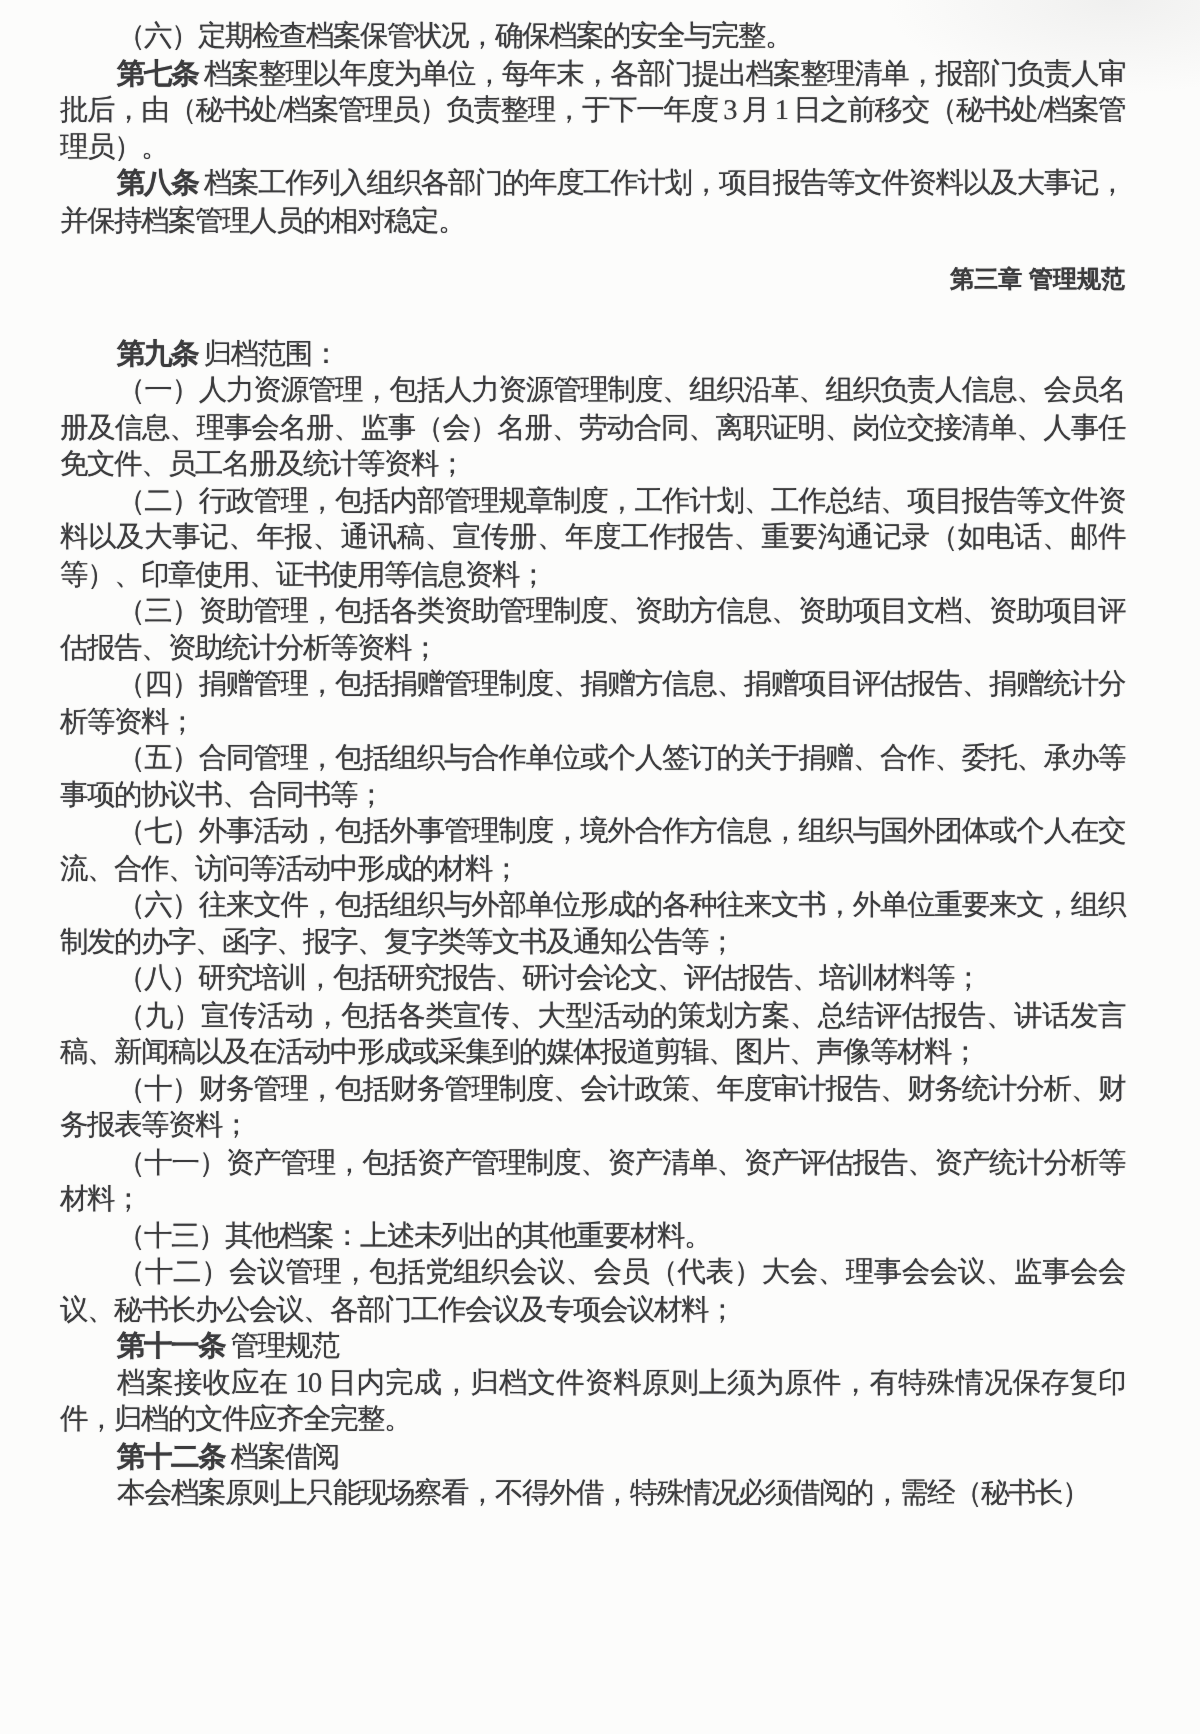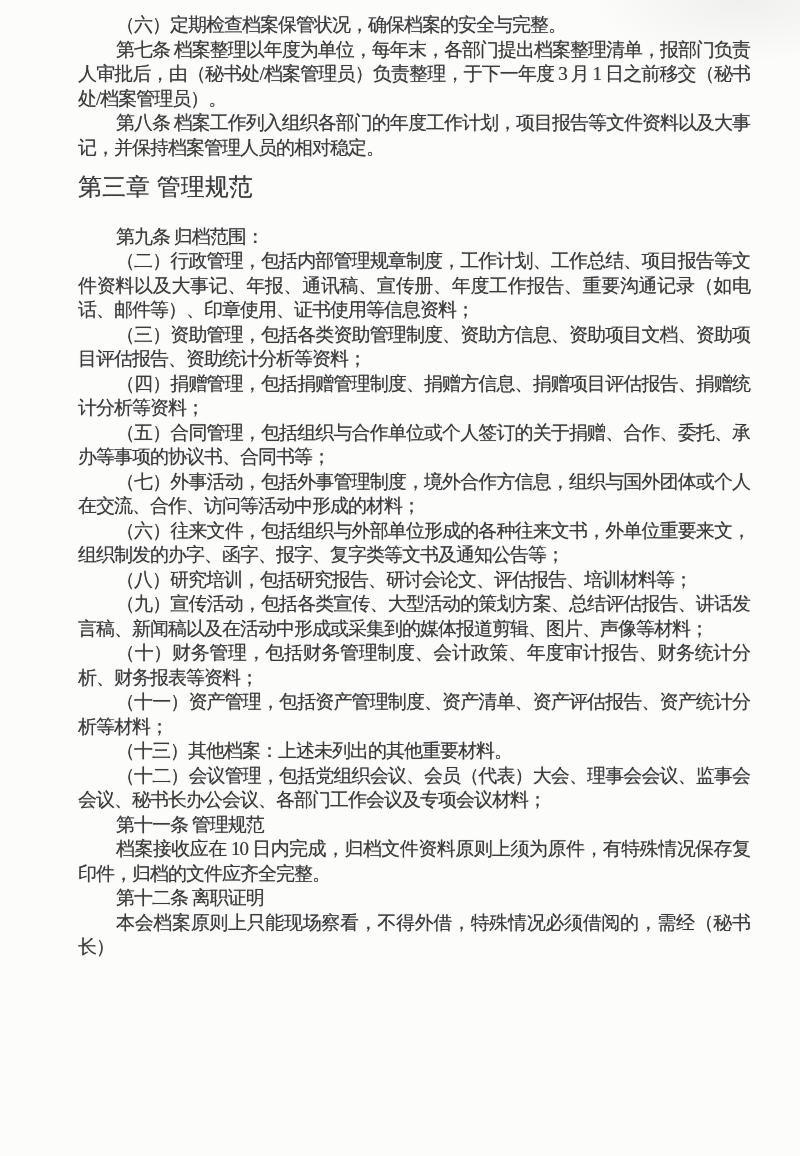--- a/index.html
+++ b/index.html
@@ -11,70 +11,71 @@
   }
   body {
     background:
       radial-gradient(ellipse 220px 90px at 93% 0%, rgba(175,175,175,0.16), transparent 70%),
       #fcfcfb;
   }
   .page {
     box-sizing: border-box;
     width: 800px;
     height: 1156px;
-    padding: 13px 50px 0 78px;
+    padding: 13px 50px 0 40px;
     font-family: "Liberation Serif", "DejaVu Serif", serif;
     font-size: 19px;
     line-height: 24.5px;
     letter-spacing: -1px;
     color: #3c3c3e;
     text-align: justify;
     text-justify: inter-character;
     text-shadow: 0 0 0.7px rgba(80,80,82,0.75);
   }
   .para {
     margin: 0;
     text-indent: 2em;
   }
   .chapter {
     margin: 15px 0 25px 0;
-    text-align: left;
+    text-align: right;
     text-indent: 0;
-    font-size: 24px;
+    font-size: 16px;
     font-weight: 700;
     font-family: "Liberation Sans", "DejaVu Sans", sans-serif;
     letter-spacing: 0;
   }
   .seg-b {
-    font-weight: 400;
+    font-weight: 700;
     font-family: "Liberation Sans", "DejaVu Sans", sans-serif;
   }
   .seg-u {
     text-underline-offset: 4px;
     text-decoration-thickness: 1.5px;
   }
 </style>
 </head>
 <body>
 
 <div class="page" id="doc-root">
     <p class="para"><span>（六）定期检查档案保管状况，确保档案的安全与完整。</span></p>
     <p class="para"><span class="seg-b">第七条</span><span> 档案整理以年度为单位，每年末，各部门提出档案整理清单，报部门负责人审批后，由</span><span class="seg-u">（秘书处/档案管理员）</span><span>负责整理，于下一年度</span><span class="seg-u">&nbsp;3&nbsp;</span><span>月</span><span class="seg-u">&nbsp;1&nbsp;</span><span>日之前移交</span><span class="seg-u">（秘书处/档案管理员）</span><span>。</span></p>
     <p class="para"><span class="seg-b">第八条</span><span> 档案工作列入组织各部门的年度工作计划，项目报告等文件资料以及大事记，并保持档案管理人员的相对稳定。</span></p>
     <h2 class="chapter"><span class="seg-b">第三章 管理规范</span></h2>
     <p class="para"><span class="seg-b">第九条</span><span> 归档范围：</span></p>
+    <p class="para"><span>（一）人力资源管理，包括人力资源管理制度、组织沿革、组织负责人信息、会员名册及信息、理事会名册、监事（会）名册、劳动合同、离职证明、岗位交接清单、人事任免文件、员工名册及统计等资料；</span></p>
     <p class="para"><span>（二）行政管理，包括内部管理规章制度，工作计划、工作总结、项目报告等文件资料以及大事记、年报、通讯稿、宣传册、年度工作报告、重要沟通记录（如电话、邮件等）、印章使用、证书使用等信息资料；</span></p>
     <p class="para"><span>（三）资助管理，包括各类资助管理制度、资助方信息、资助项目文档、资助项目评估报告、资助统计分析等资料；</span></p>
     <p class="para"><span>（四）捐赠管理，包括捐赠管理制度、捐赠方信息、捐赠项目评估报告、捐赠统计分析等资料；</span></p>
     <p class="para"><span>（五）合同管理，包括组织与合作单位或个人签订的关于捐赠、合作、委托、承办等事项的协议书、合同书等；</span></p>
     <p class="para"><span>（七）外事活动，包括外事管理制度，境外合作方信息，组织与国外团体或个人在交流、合作、访问等活动中形成的材料；</span></p>
     <p class="para"><span>（六）往来文件，包括组织与外部单位形成的各种往来文书，外单位重要来文，组织制发的办字、函字、报字、复字类等文书及通知公告等；</span></p>
     <p class="para"><span>（八）研究培训，包括研究报告、研讨会论文、评估报告、培训材料等；</span></p>
     <p class="para"><span>（九）宣传活动，包括各类宣传、大型活动的策划方案、总结评估报告、讲话发言稿、新闻稿以及在活动中形成或采集到的媒体报道剪辑、图片、声像等材料；</span></p>
     <p class="para"><span>（十）财务管理，包括财务管理制度、会计政策、年度审计报告、财务统计分析、财务报表等资料；</span></p>
     <p class="para"><span>（十一）资产管理，包括资产管理制度、资产清单、资产评估报告、资产统计分析等材料；</span></p>
     <p class="para"><span>（十三）其他档案：上述未列出的其他重要材料。</span></p>
     <p class="para"><span>（十二）会议管理，包括党组织会议、会员（代表）大会、理事会会议、监事会会议、秘书长办公会议、各部门工作会议及专项会议材料；</span></p>
     <p class="para"><span class="seg-b">第十一条</span><span> 管理规范</span></p>
     <p class="para"><span>档案接收应在</span><span class="seg-u">&nbsp;10&nbsp;</span><span>日内完成，归档文件资料原则上须为原件，有特殊情况保存复印件，归档的文件应齐全完整。</span></p>
-    <p class="para"><span class="seg-b">第十二条</span><span> 离职证明</span></p>
+    <p class="para"><span class="seg-b">第十二条</span><span> 档案借阅</span></p>
     <p class="para"><span>本会档案原则上只能现场察看，不得外借，特殊情况必须借阅的，需经</span><span class="seg-u">（秘书长）</span></p>
   </div>
 
 </body></html>

